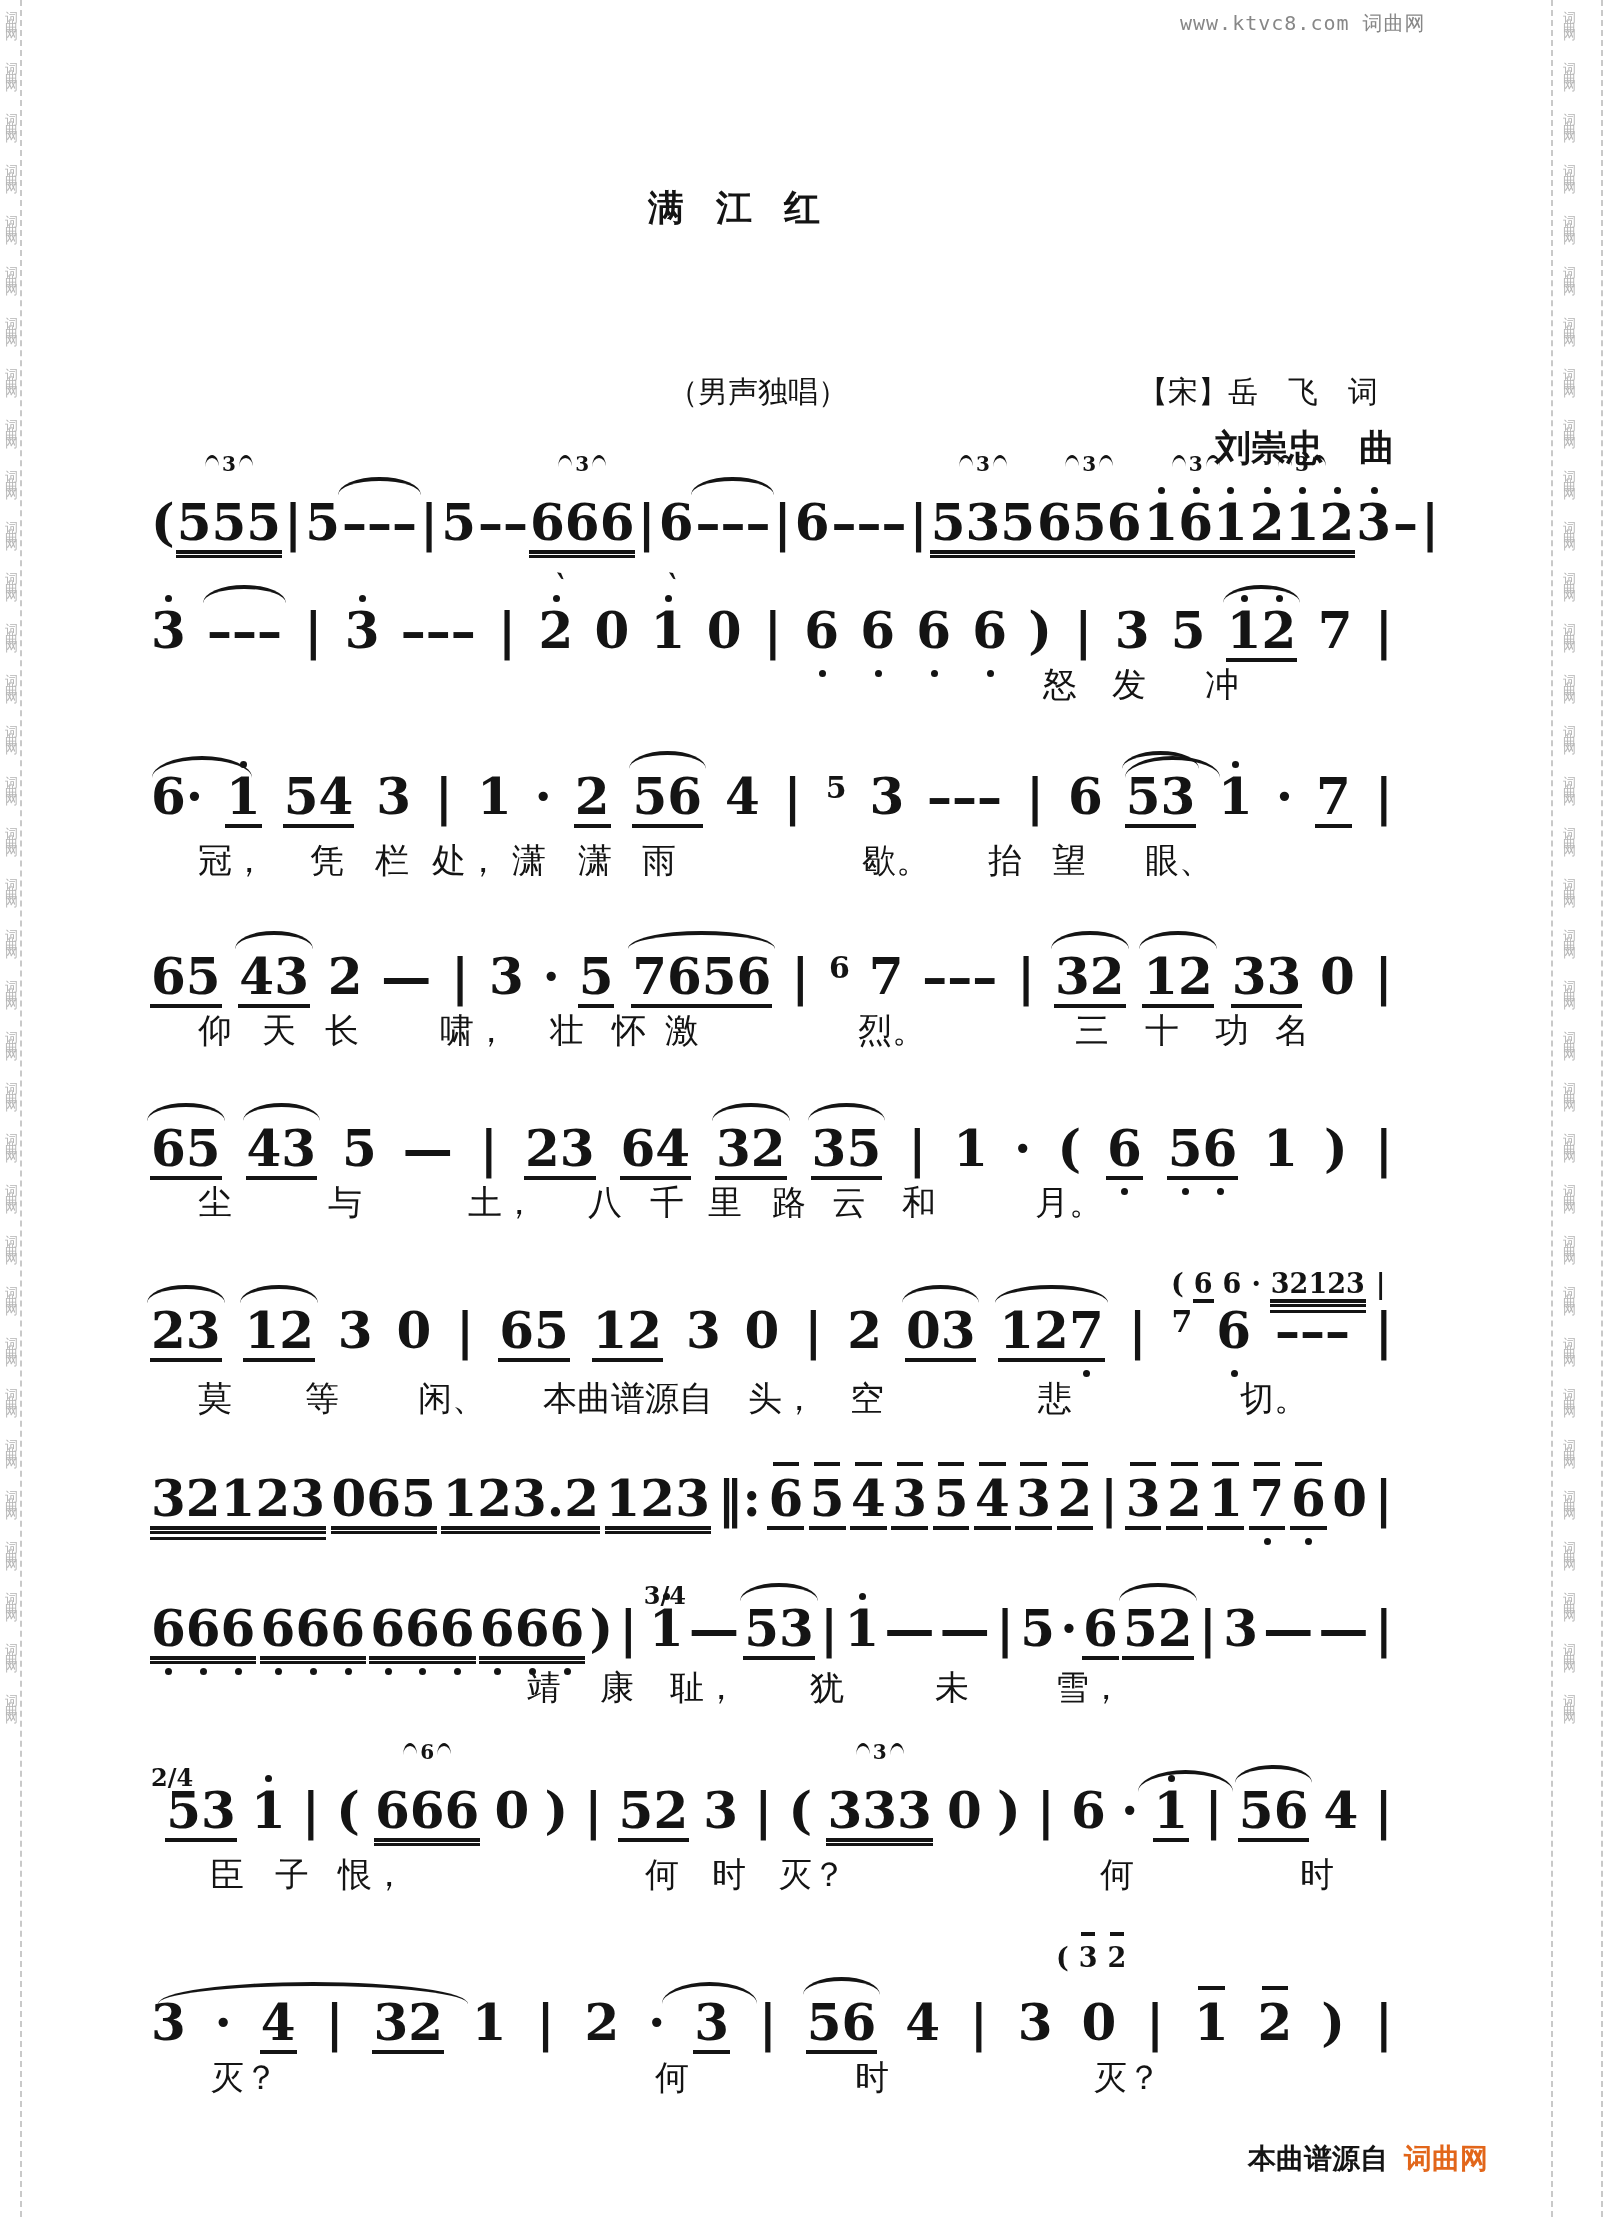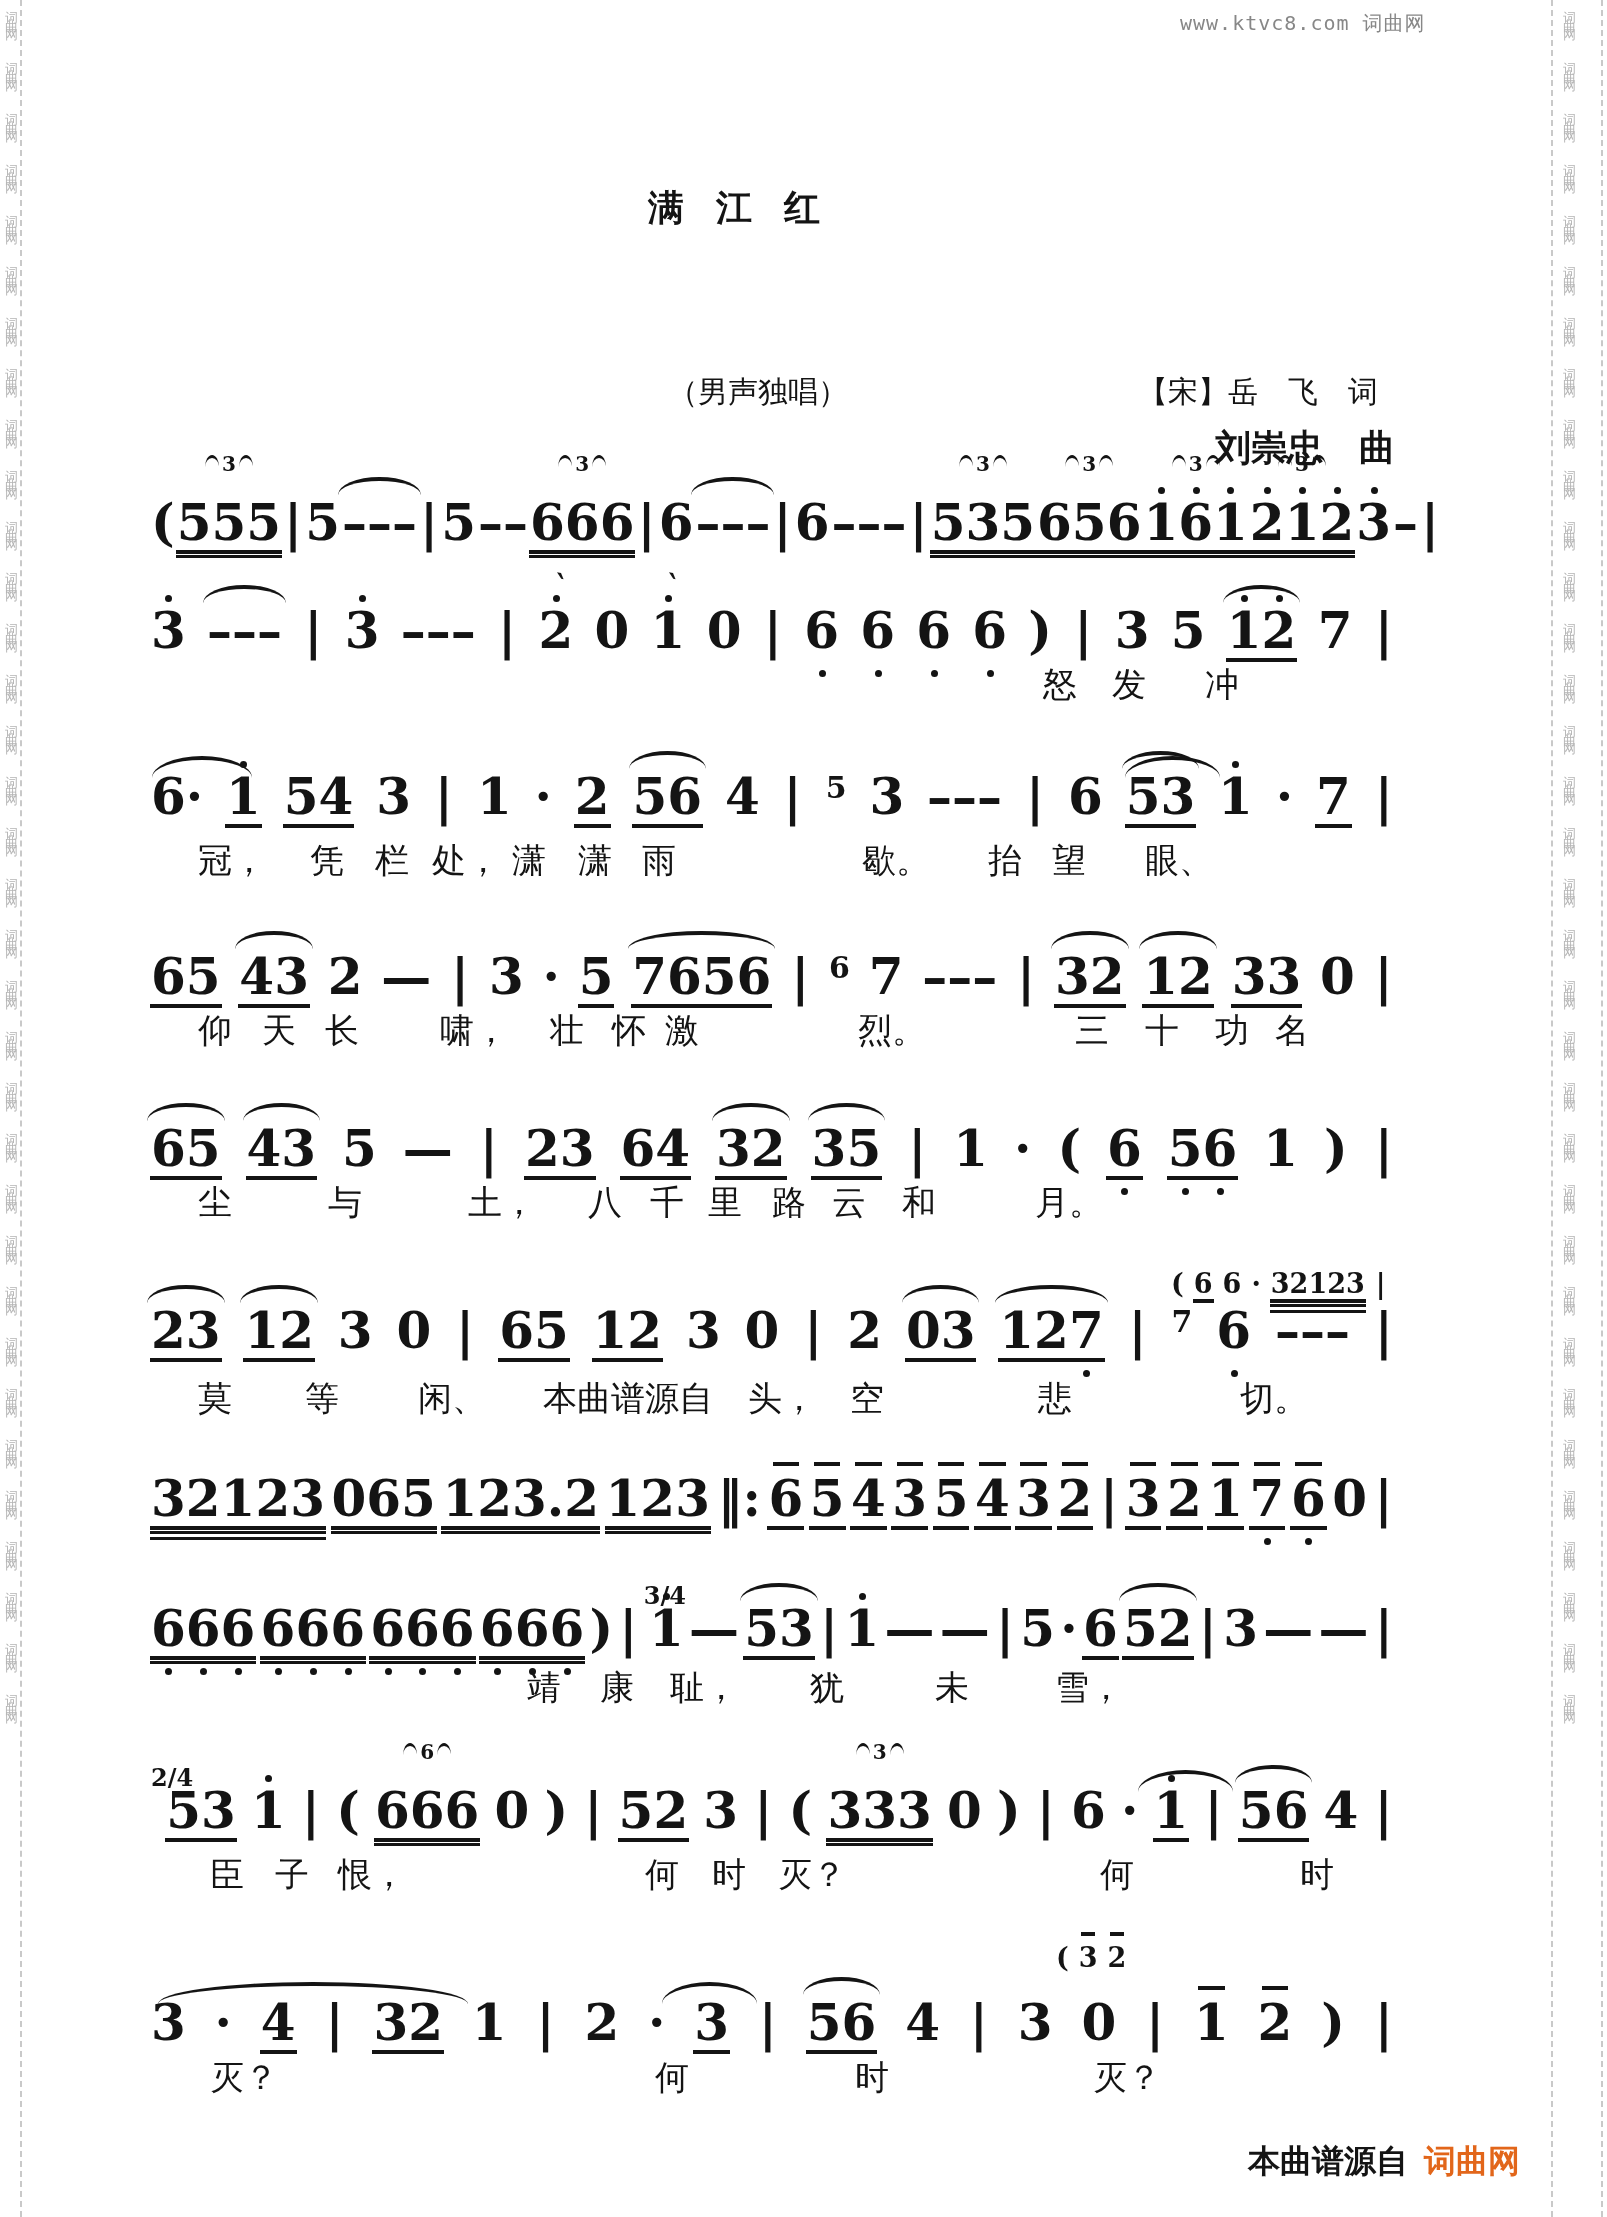--- a/index.html
+++ b/index.html
@@ -46,21 +46,21 @@
          font-size:20px;font-weight:bold;white-space:nowrap;}
   .i-tup::before,.i-tup::after{content:"";display:inline-block;width:14px;height:9px;vertical-align:4px;
          border-top:3px solid #141414;border-radius:50% 50% 0 0/100% 100% 0 0;margin:0 3px;}
   .i-acc{position:absolute;left:40%;top:-34px;font-size:30px;font-style:normal;transform:rotate(12deg);}
   .tok.g{font-size:30px;transform:translateY(-16px);}
   .tok.ts{width:0;overflow:visible;font-size:24px;transform:translateY(-42px);font-weight:bold;}
   .oarc{position:absolute;height:18px;border-top:4px solid #141414;
         border-radius:50% 50% 0 0/100% 100% 0 0;top:-16px;}
   .lyr{position:absolute;font-size:34px;white-space:nowrap;}
   
-  .src{position:absolute;top:2140px;left:1248px;font-size:32px;font-weight:bold;white-space:nowrap;}
+  .src{position:absolute;top:2140px;left:1248px;font-size:28px;font-weight:bold;white-space:nowrap;}
   .src .site{margin-left:16px;}
 </style>
 </head>
 <body>
 
 <div class="page">
 
   <div class="strip" style="left:2px;">
       <div class="txt">词曲网 词曲网 词曲网 词曲网 词曲网 词曲网 词曲网 词曲网 词曲网 词曲网 词曲网 词曲网 词曲网 词曲网 词曲网 词曲网 词曲网 词曲网 词曲网 词曲网 词曲网 词曲网 词曲网 词曲网 词曲网 词曲网 词曲网 词曲网 词曲网 词曲网 词曲网 词曲网 词曲网 词曲网 </div>
     </div>

